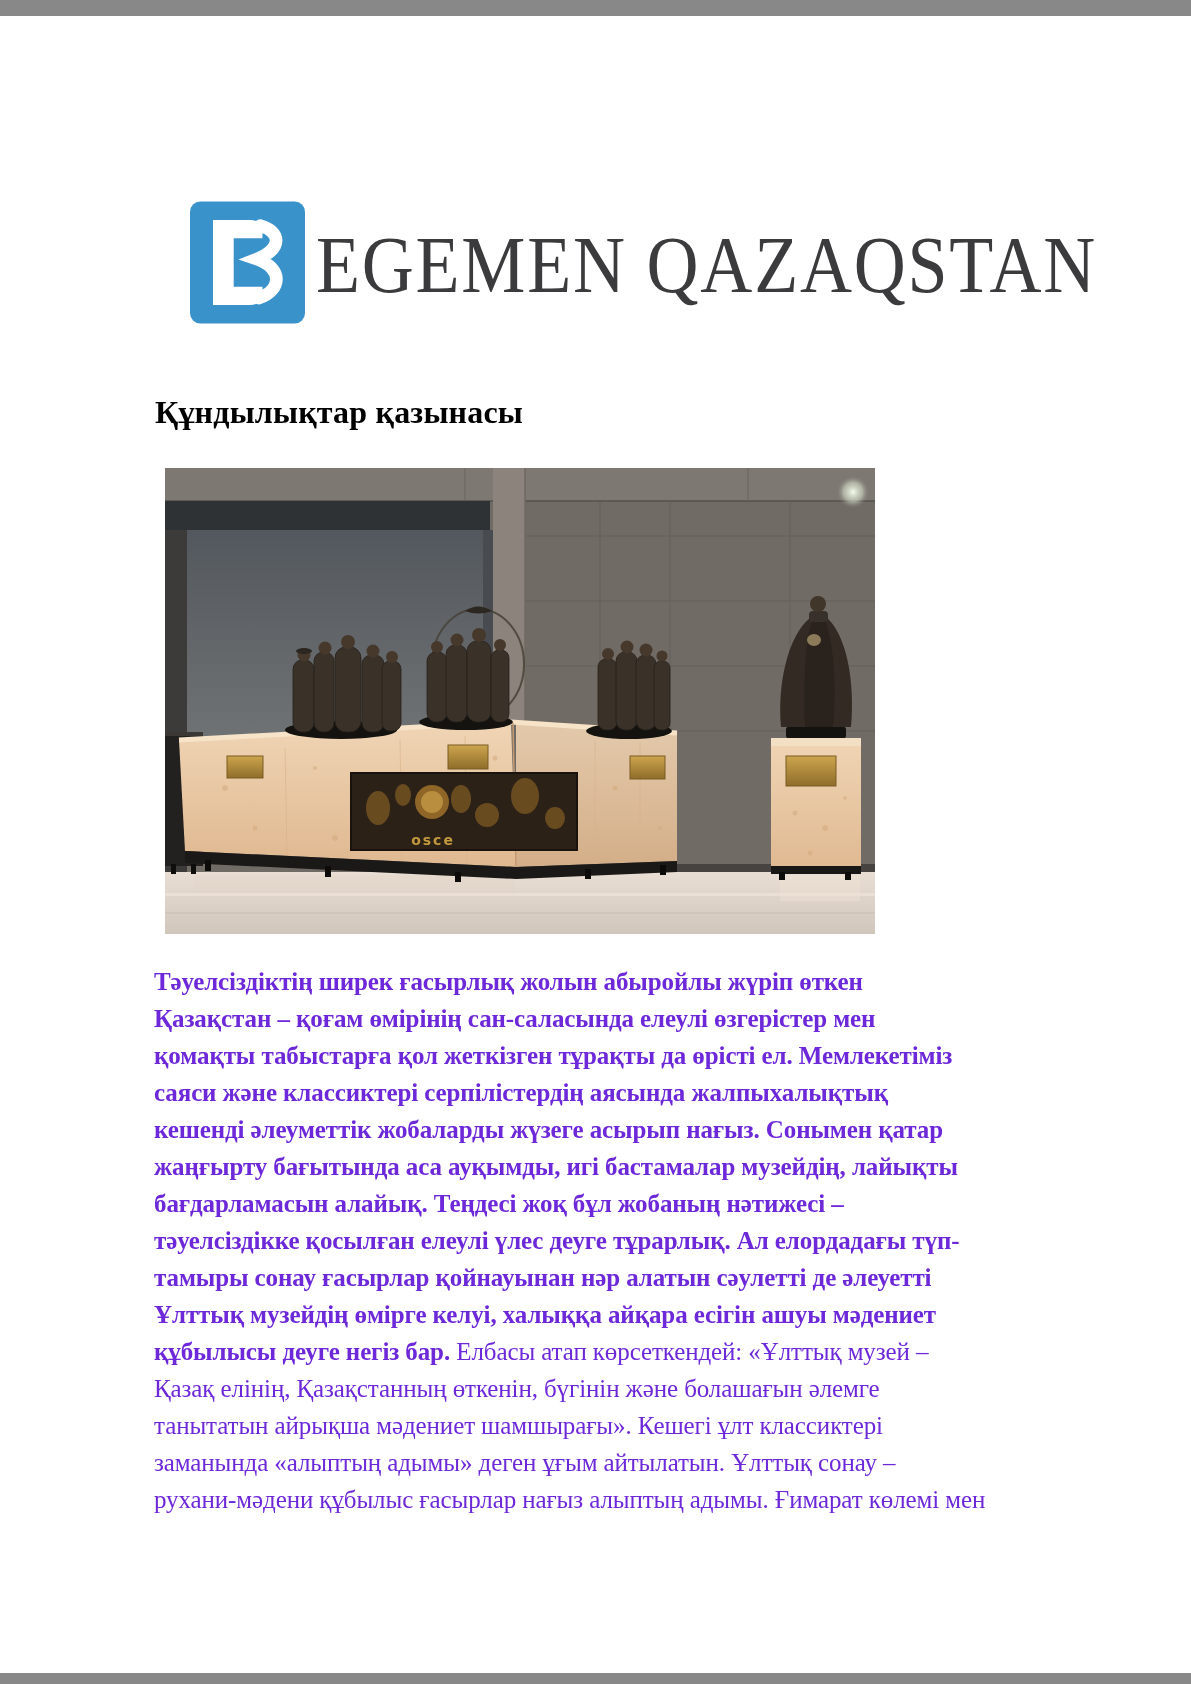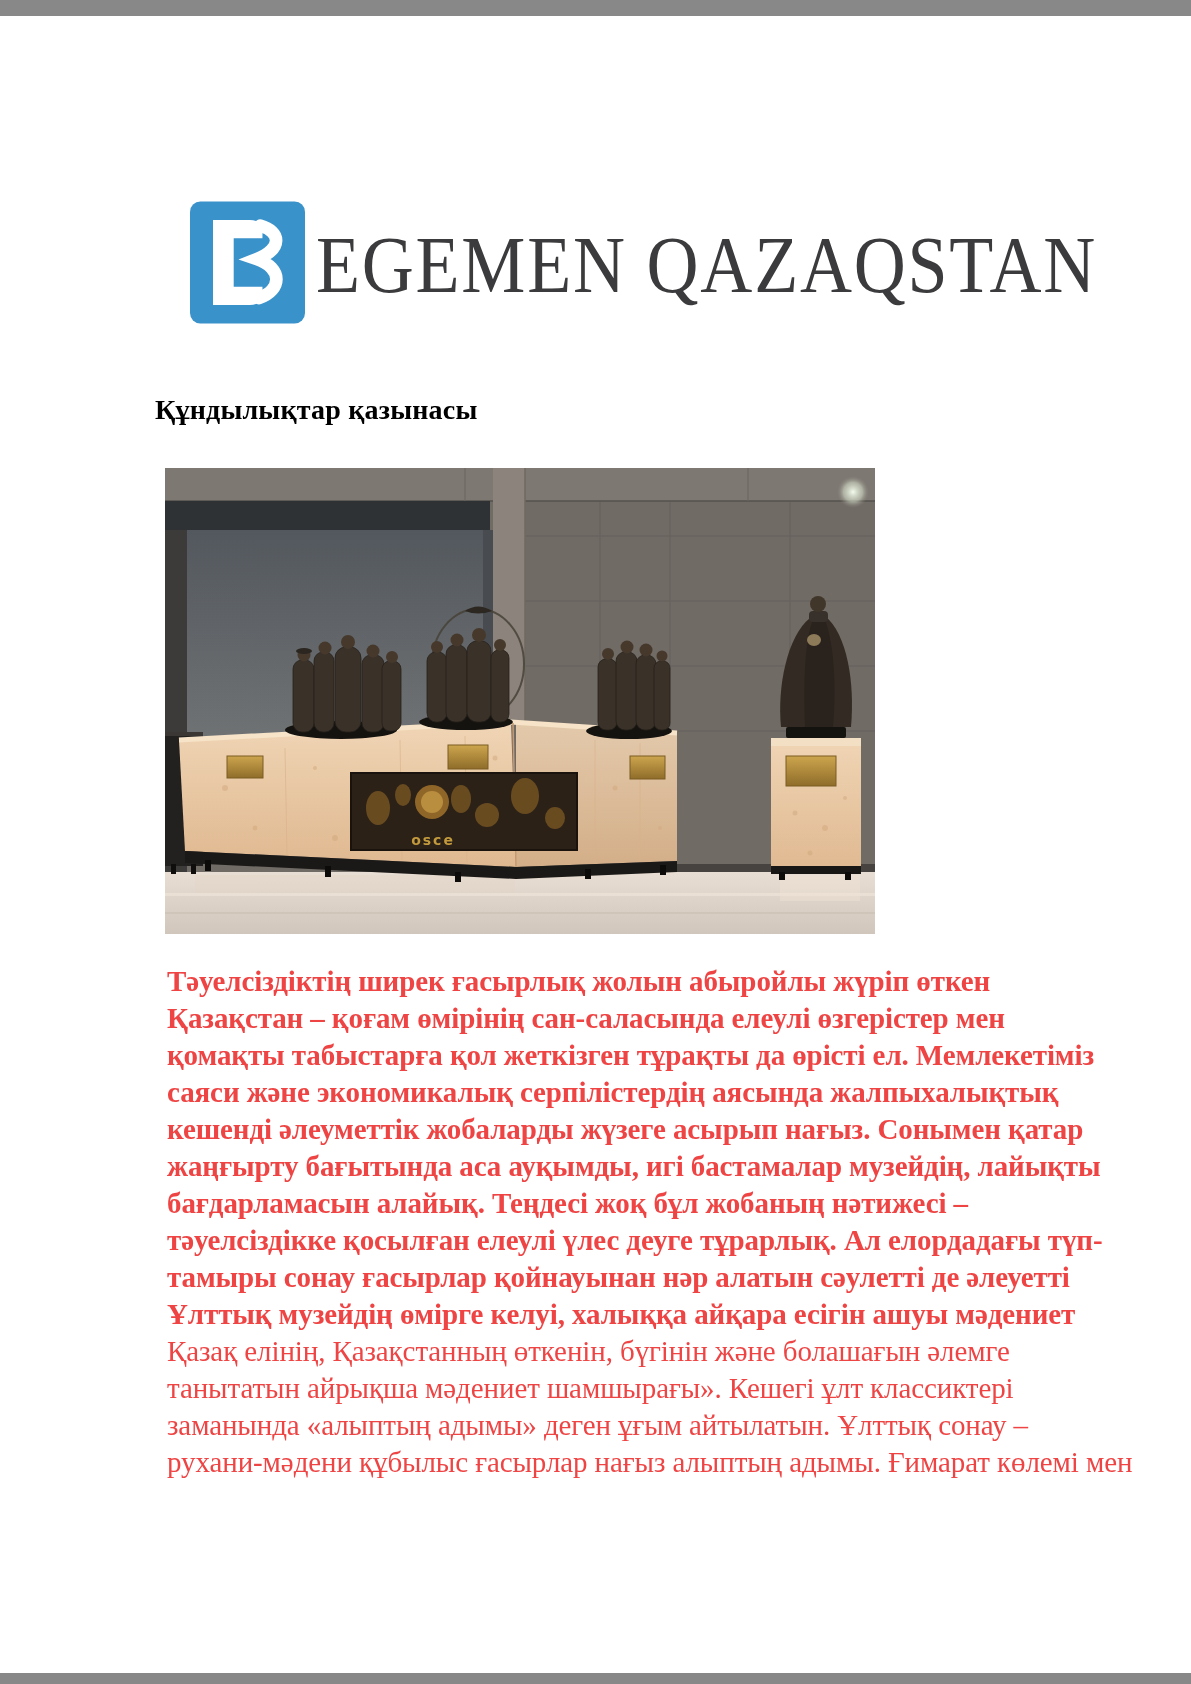--- a/index.html
+++ b/index.html
@@ -16,29 +16,29 @@
   .logo-icon{position:absolute;left:0;top:0;width:115px;height:123px;}
   .logo-wordmark{
     position:absolute;left:126px;top:24px;
     font-family:"Liberation Serif", serif;
     font-size:80px;line-height:80px;color:#3b3b3d;
     letter-spacing:2px;white-space:nowrap;
     transform:scaleX(0.9);transform-origin:left top;
   }
   .article-heading{
     position:absolute;left:155px;top:378px;
-    font-size:28px;font-weight:bold;color:#000;
+    font-size:32px;font-weight:bold;color:#000;
     letter-spacing:0.2px;white-space:nowrap;
   }
   .article-photo{
     position:absolute;left:165px;top:452px;width:710px;height:466px;
   }
   .article-body{
-    position:absolute;left:167px;top:947px;width:1010px;
-    font-size:29px;color:#ef4444;
+    position:absolute;left:154px;top:947px;width:1010px;
+    font-size:25px;color:#6d28d9;
   }
   .body-line{
     height:37px;line-height:37px;white-space:nowrap;
     letter-spacing:-0.1px;
   }
   .body-line .b{font-weight:bold;}
   svg text{font-family:"DejaVu Sans", sans-serif;}
 </style>
 </head>
 <body>
@@ -249,26 +249,27 @@
       <rect x="644" y="143" width="19" height="11" rx="4" fill="#38302a"></rect>
       <circle cx="653" cy="136" r="8" fill="#41362a"></circle>
       <ellipse cx="649" cy="172" rx="7" ry="6" fill="#8d7a58"></ellipse>
     </g>
   </svg>
 
   <div class="article-body" id="article-body">
       <div class="body-line"><span class="b">Тәуелсіздіктің ширек ғасырлық жолын абыройлы жүріп өткен</span></div>
       <div class="body-line"><span class="b">Қазақстан – қоғам өмірінің сан-саласында елеулі өзгерістер мен</span></div>
       <div class="body-line"><span class="b">қомақты табыстарға қол жеткізген тұрақты да өрісті ел. Мемлекетіміз</span></div>
-      <div class="body-line"><span class="b">саяси және экономикалық серпілістердің аясында жалпыхалықтық</span></div>
+      <div class="body-line"><span class="b">саяси және классиктері серпілістердің аясында жалпыхалықтық</span></div>
       <div class="body-line"><span class="b">кешенді әлеуметтік жобаларды жүзеге асырып нағыз. Сонымен қатар</span></div>
       <div class="body-line"><span class="b">жаңғырту бағытында аса ауқымды, игі бастамалар музейдің, лайықты</span></div>
       <div class="body-line"><span class="b">бағдарламасын алайық. Теңдесі жоқ бұл жобаның нәтижесі –</span></div>
       <div class="body-line"><span class="b">тәуелсіздікке қосылған елеулі үлес деуге тұрарлық. Ал елордадағы түп-</span></div>
       <div class="body-line"><span class="b">тамыры сонау ғасырлар қойнауынан нәр алатын сәулетті де әлеуетті</span></div>
       <div class="body-line"><span class="b">Ұлттық музейдің өмірге келуі, халыққа айқара есігін ашуы мәдениет</span></div>
+      <div class="body-line"><span class="b">құбылысы деуге негіз бар.</span><span class="r"> Елбасы атап көрсеткендей: «Ұлттық музей –</span></div>
       <div class="body-line"><span class="r">Қазақ елінің, Қазақстанның өткенін, бүгінін және болашағын әлемге</span></div>
       <div class="body-line"><span class="r">танытатын айрықша мәдениет шамшырағы». Кешегі ұлт классиктері</span></div>
       <div class="body-line"><span class="r">заманында «алыптың адымы» деген ұғым айтылатын. Ұлттық сонау –</span></div>
       <div class="body-line"><span class="r">рухани-мәдени құбылыс ғасырлар нағыз алыптың адымы. Ғимарат көлемі мен</span></div>
     </div>
 
 </div>
 
 </body></html>

